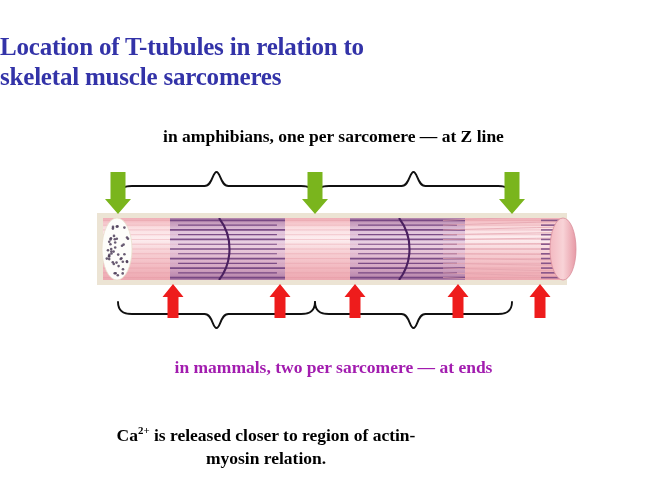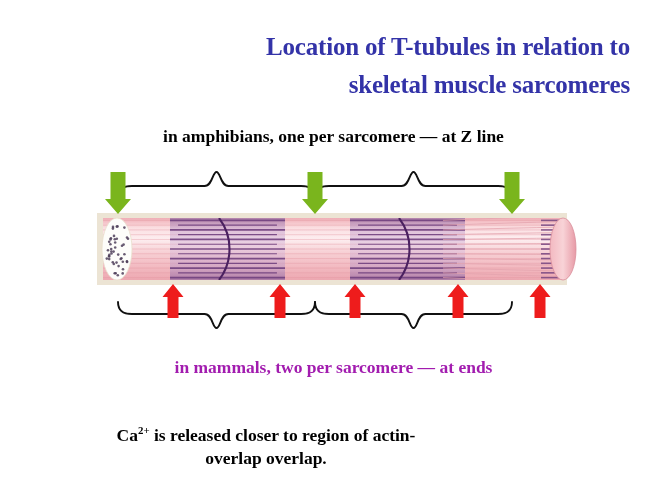--- a/index.html
+++ b/index.html
@@ -7,26 +7,26 @@
     width:667px;height:500px;
     background:#ffffff;
     font-family:"Liberation Serif", serif;
     overflow:hidden;
     position:relative;
   }
   #stage{position:absolute;left:0;top:0;width:667px;height:500px;}
 
   .title{
     position:absolute;left:0;top:32px;width:630px;
-    text-align:right;
+    text-align:left;
     font-size:25px;line-height:30px;font-weight:bold;
     color:#3333a8;
     letter-spacing:-0.2px;
   }
-  .title .l2{display:block;margin-top:8px;}
+  .title .l2{display:block;}
 
   .cap-top{
     position:absolute;left:0;top:126px;width:667px;
     text-align:center;font-size:17.5px;font-weight:bold;color:#000;
   }
   .cap-bottom{
     position:absolute;left:0;top:356px;width:667px;
     text-align:center;font-size:17.5px;line-height:23px;font-weight:bold;color:#a21caf;
   }
   .cap-bottom .l2{display:block;}
@@ -239,16 +239,16 @@
       <path d="M 452.5 318 L 463.5 318 L 463.5 297 L 468.5 297 L 458 284 L 447.5 297 L 452.5 297 Z" fill="#ee1c1c"></path>
       <path d="M 534.5 318 L 545.5 318 L 545.5 297 L 550.5 297 L 540 284 L 529.5 297 L 534.5 297 Z" fill="#ee1c1c"></path>
     </svg>
 
   <div class="cap-bottom">
     <span>in mammals, two per sarcomere — at ends</span>
   </div>
 
   <div class="cap-ca">
     <span>Ca</span><sup>2+</sup><span> is released closer to region of actin-</span>
-    <span class="l2">overlap overlap.</span>
+    <span class="l2">myosin relation.</span>
   </div>
 
 </div>
 
 </body></html>

